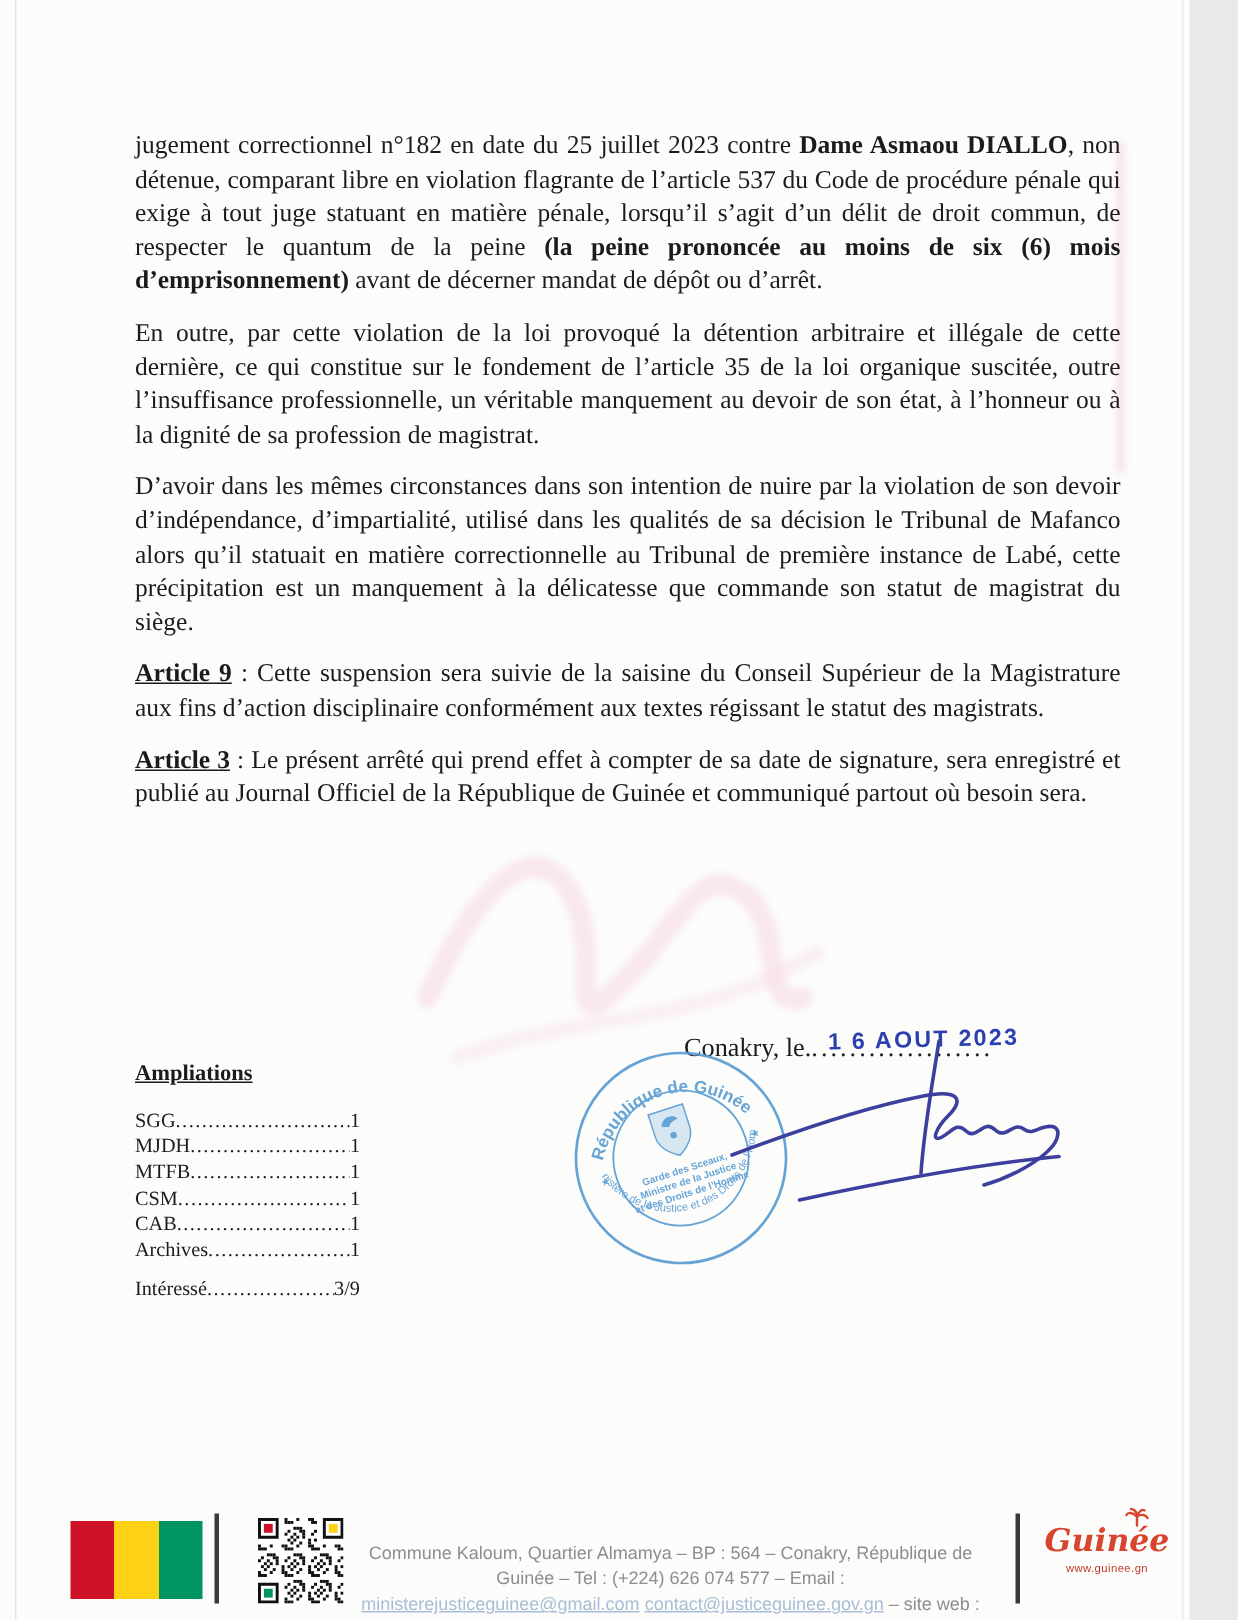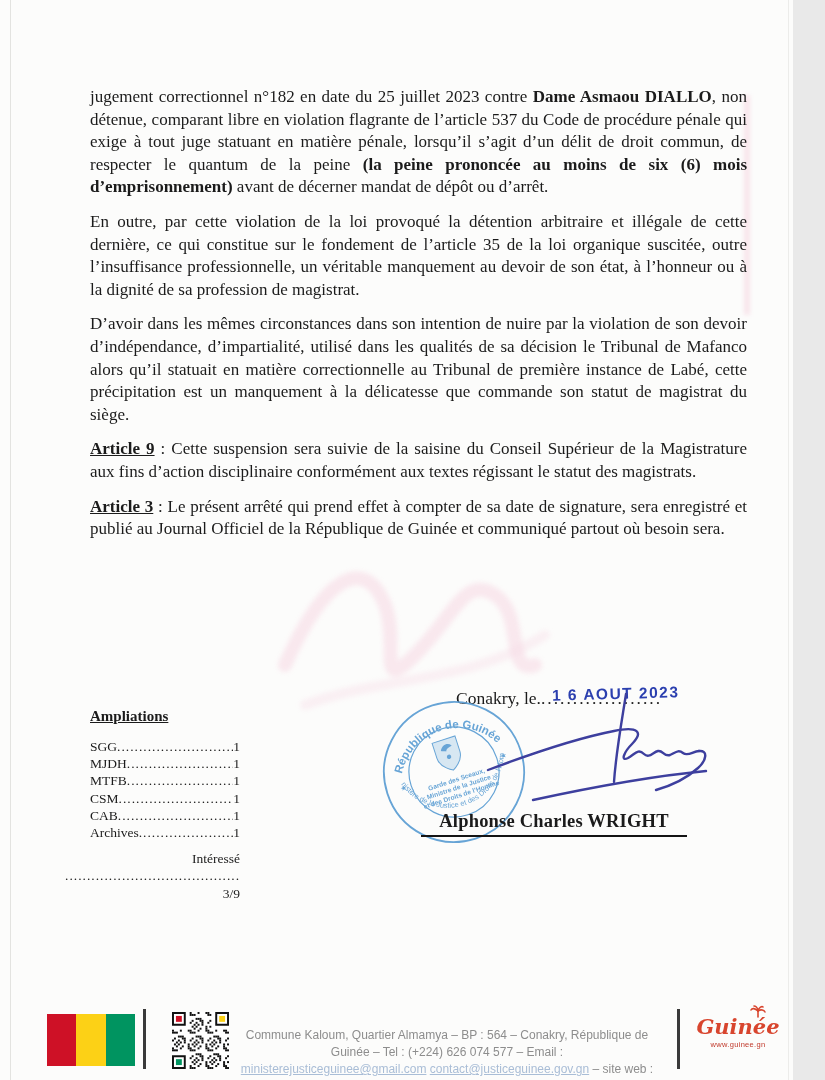--- a/index.html
+++ b/index.html
@@ -29,21 +29,21 @@
 
   .signature{position:absolute;left:478px;top:690px;width:238px;height:126px;color:#3d3f9e;}
 
   .signatory{position:absolute;left:421px;top:811px;width:266px;text-align:center;
              font-size:18.5px;font-weight:bold;border-bottom:2.2px solid #141414;
              padding-bottom:3px;letter-spacing:.2px;}
 
   .ampliations{position:absolute;left:90px;top:708px;width:150px;font-size:13.5px;}
   .amp-title{font-weight:bold;text-decoration:underline;font-size:15px;margin-bottom:13px;}
   .amp-row{display:flex;align-items:flex-end;line-height:17.2px;}
-  .amp-row.gap{margin-top:9px;flex-direction:column;}
+  .amp-row.gap{margin-top:9px;}
   .amp-leader{flex:1;overflow:hidden;white-space:nowrap;letter-spacing:1px;}
 
   .footer{position:absolute;left:0;top:1002px;width:825px;height:78px;
           font-family:"Liberation Sans",sans-serif;}
   .flag{position:absolute;left:47px;top:12px;width:88px;height:52px;display:flex;}
   .flag div{flex:1;}
   .fdiv{position:absolute;top:7px;width:2.5px;height:60px;background:#3a3a3a;}
   .fdiv1{left:143px;}
   .fdiv2{left:677px;}
   .qr{position:absolute;left:172px;top:10px;width:57px;height:57px;}
@@ -109,21 +109,20 @@
 
   <svg class="signature" viewBox="0 0 238 126" style="color: rgb(61, 63, 158);">
     <g fill="none" stroke="currentColor" stroke-width="2.4" stroke-linecap="round">
       <path d="M148 4 C 144 30 138 62 136 92"></path>
       <path d="M10 80 C 55 63 100 48 136 41 C 160 36 166 42 154 54 C 146 62 142 72 150 68 C 157 64 160 58 166 64 C 171 69 175 62 180 61 C 185 60 186 67 192 65 C 197 63 200 59 205 63 C 210 67 215 61 221 61"></path>
       <path d="M221 61 C 230 60 229 70 220 78 C 209 88 192 96 178 100"></path>
       <path d="M55 110 C 115 97 175 86 228 81"></path>
     </g>
   </svg>
 
-  <div class="signatory">Alphonse Charles WRIGHT</div>
 
   <div class="ampliations">
     <div class="amp-title">Ampliations</div>
     <div>
         <div class="amp-row">
           <span>SGG</span>
           <span class="amp-leader">........................................</span>
           <span>1</span>
         </div>
         <div class="amp-row">

